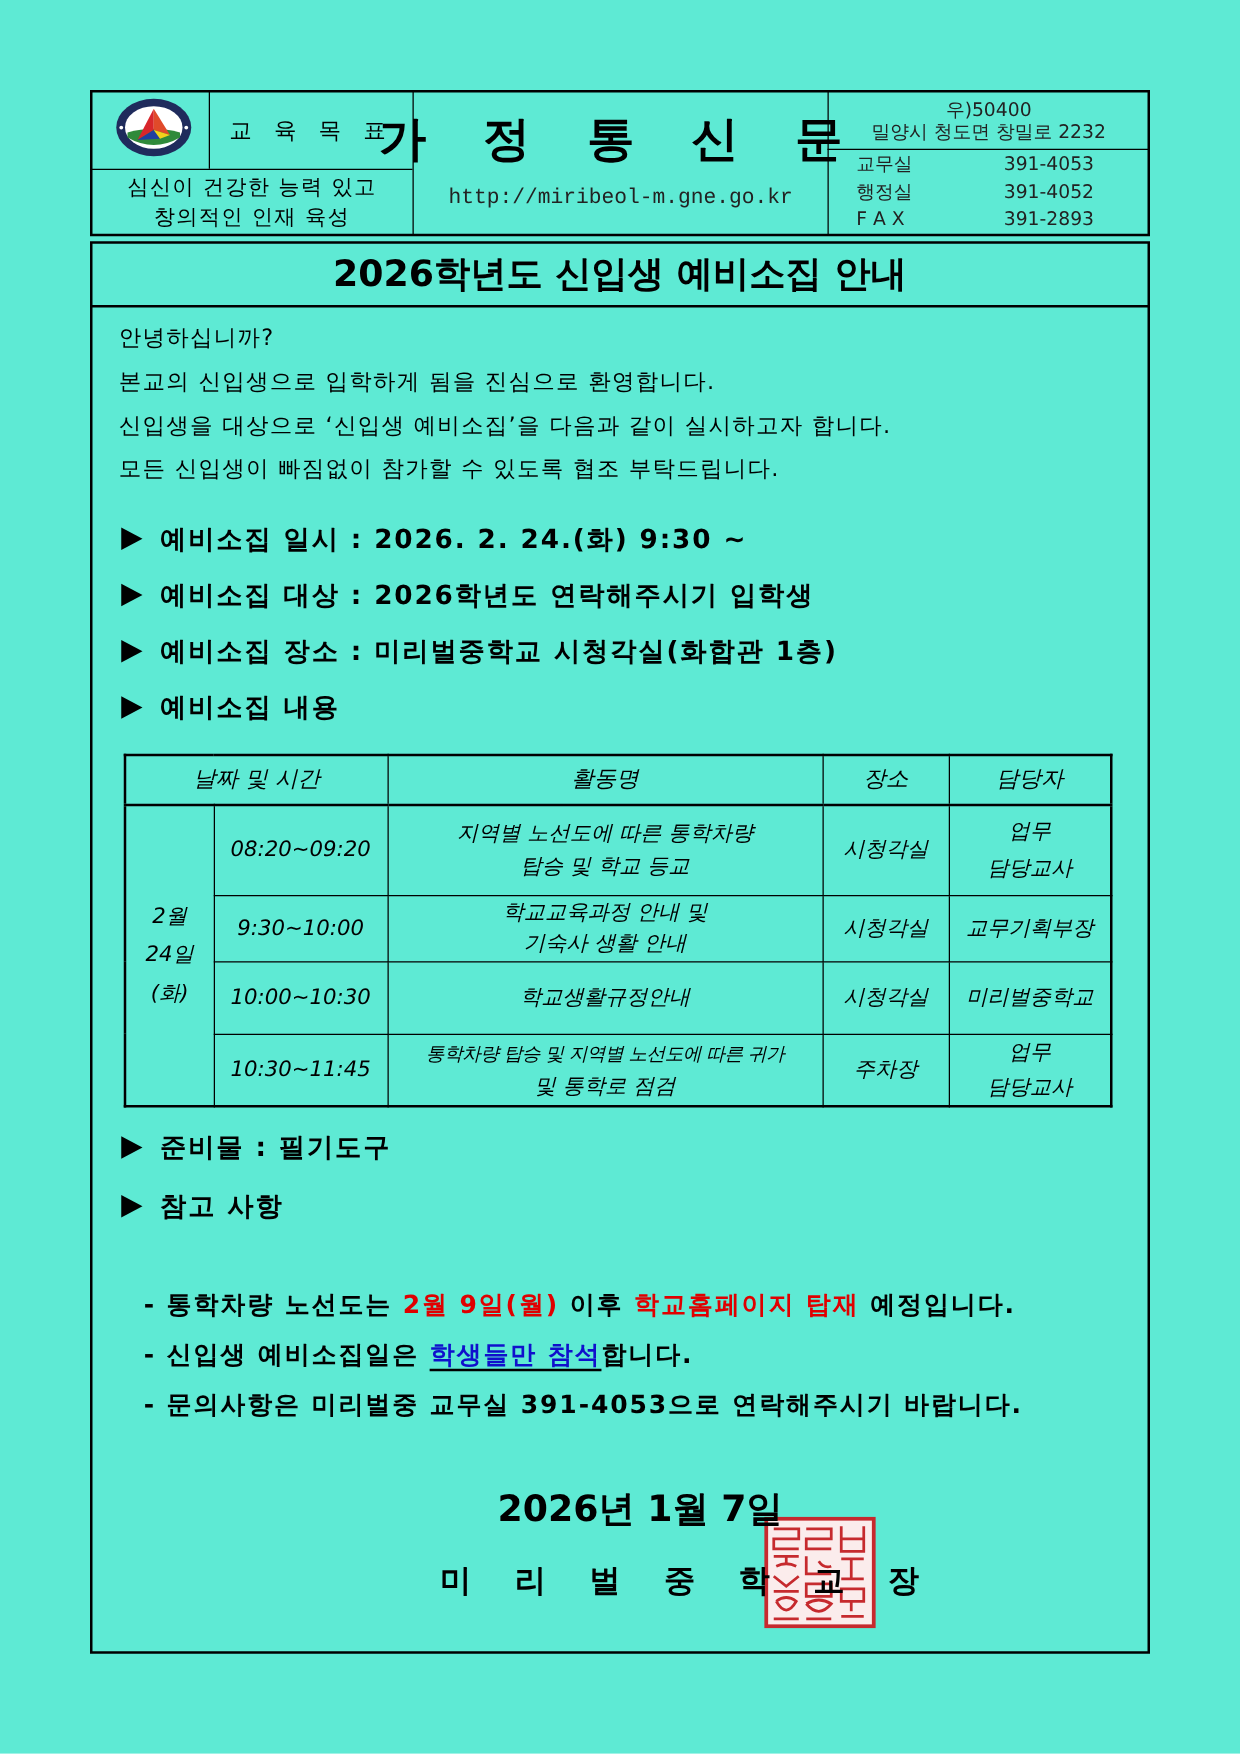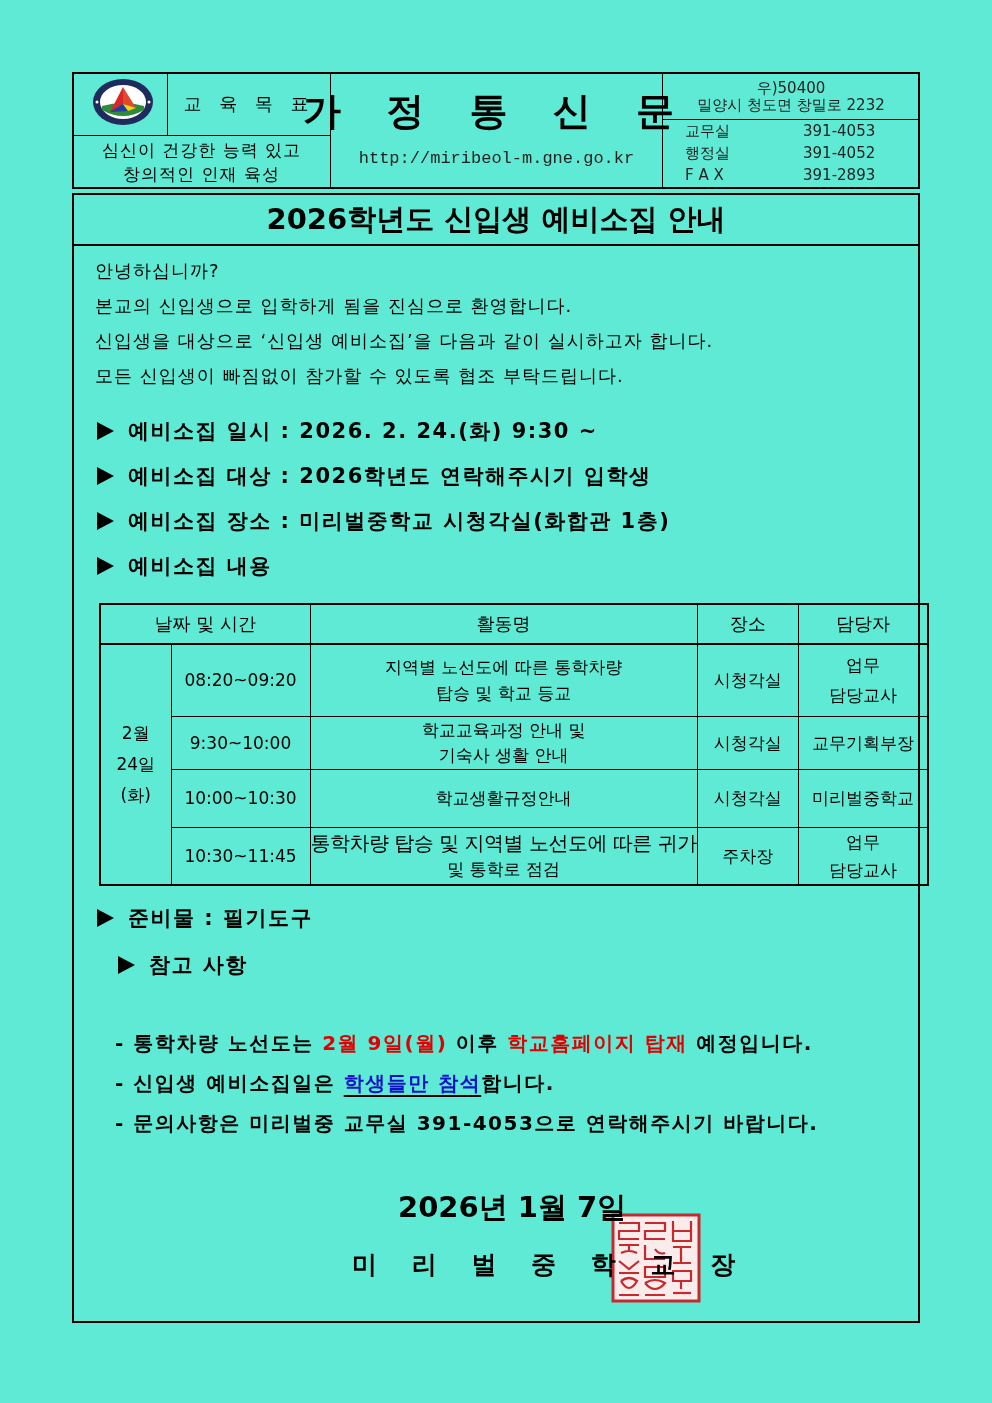--- a/index.html
+++ b/index.html
@@ -28,27 +28,27 @@
   .bullet { font-size: 21px; font-weight: bold; letter-spacing: 1.5px; white-space: nowrap; }
   .bullet .tri { display: inline-block; width: 0; height: 0; border-top: 9px solid transparent;
                  border-bottom: 9px solid transparent; border-left: 17px solid #000; margin-right: 14px;
                  vertical-align: -2px; }
   .note { font-size: 20px; font-weight: bold; letter-spacing: 1.5px; white-space: nowrap; }
   .red { color: #e00000; }
   .blue-ul { color: #1010cc; text-decoration: underline; text-decoration-color: #000; text-underline-offset: 5px; }
 
   
   table.sched { position: absolute; left: 99px; top: 603px; border-collapse: collapse; table-layout: fixed;
-                font-size: 17px; }
+                font-size: 17px; font-style: italic; }
   table.sched td, table.sched th { border: 1px solid #000; padding: 0; text-align: center; vertical-align: middle;
                 line-height: 26px; font-weight: normal; }
   table.sched { border: 2px solid #000; }
   table.sched th { border-bottom: 2px solid #000; font-size: 18px; }
   .cell-line { display: block; white-space: nowrap; }
-  .small { font-size: 20px; letter-spacing: -0.5px; }
+  .small { font-size: 15px; letter-spacing: -0.5px; }
 
   
   .date { font-size: 29px; font-weight: bold; }
   .signer { font-size: 25px; font-weight: bold; letter-spacing: 13px; white-space: nowrap; }
 </style>
 </head>
 <body>
 
 <div class="page">
 
@@ -196,21 +196,21 @@
         <span class="cell-line">업무</span>
         <span class="cell-line">담당교사</span>
       </td>
     </tr>
   </tbody>
     </table>
 
   <div class="abs bullet" style="left:97px; top:904px;">
     <span class="tri"></span><span>준비물</span><span style="white-space:pre"> : </span><span>필기도구</span>
   </div>
-  <div class="abs bullet" style="left:97px; top:951px;margin-left:21px;">
+  <div class="abs bullet" style="left:97px; top:951px;">
     <span class="tri"></span><span>참고 사항</span>
   </div>
 
   <div class="abs note" style="left:115px; top:1030px;">
     <span style="white-space:pre">- 통학차량 노선도는 </span><span class="red">2월 9일(월)</span><span style="white-space:pre"> 이후 </span><span class="red">학교홈페이지 탑재</span><span style="white-space:pre"> 예정입니다.</span>
   </div>
   <div class="abs note" style="left:115px; top:1070px;">
     <span style="white-space:pre">- 신입생 예비소집일은 </span><span class="blue-ul">학생들만 참석</span><span>합니다.</span>
   </div>
   <div class="abs note" style="left:115px; top:1110px;">

